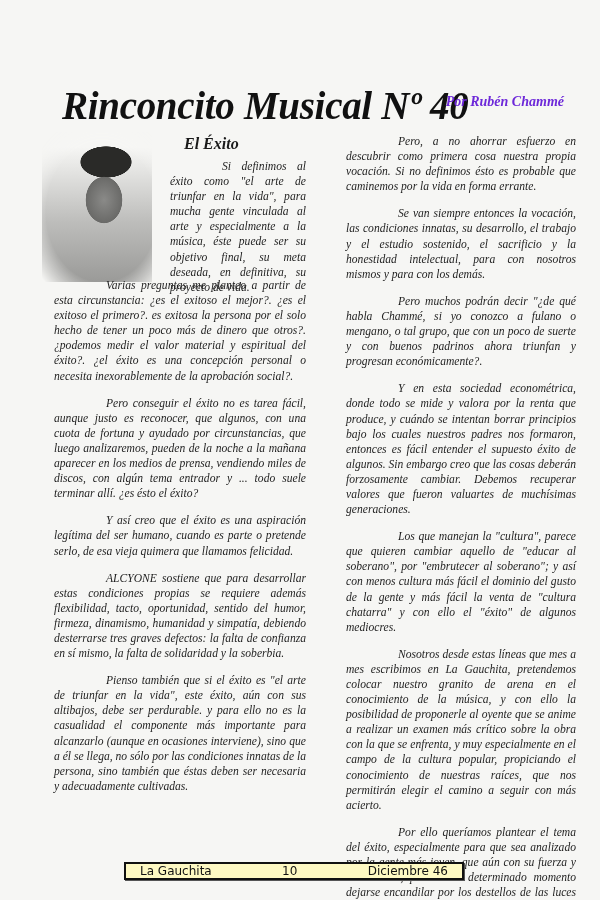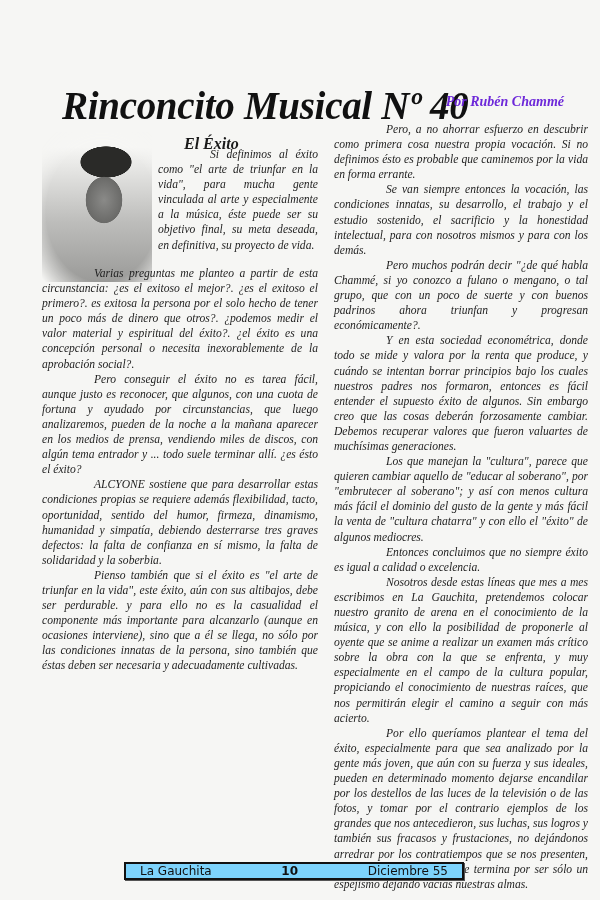--- a/index.html
+++ b/index.html
@@ -36,64 +36,64 @@
             mask-image: radial-gradient(ellipse 80px 100px at 60px 80px, #000 70%, transparent 100%);
   }
   .subhead {
     position: absolute; left: 184px; top: 122px;
     font-weight: bold; font-style: italic; font-size: 16px; color: #1a1a1a;
   }
   .col {
     position: absolute; font-style: italic; font-size: 11.6px; line-height: 15.1px;
     text-align: justify; color: #1e1e1e;
   }
-  .col p { margin: 0; text-indent: 52px; }
+  .col p { margin: 12px; text-indent: 52px; }
   .col-left-intro { left: 158px; top: 147px; width: 160px; }
   .col-left { left: 42px; top: 266px; width: 276px; }
   .col-right { left: 334px; top: 122px; width: 254px; }
   .footer {
     position: absolute; left: 124px; top: 862px; width: 340px; height: 18px;
     border: 2px solid #111; box-shadow: 1px 1px 0 #555;
     display: flex; align-items: center; justify-content: space-between;
     padding: 0 14px; box-sizing: border-box;
     font-family: "DejaVu Sans", sans-serif; font-size: 12px; color: #111;
-    background: #7dd3fc;
+    background: #fef9c3;
   }
-  .footer .num { font-weight: bold; text-align: right; }
+  .footer .num { font-weight: normal; text-align: right; }
 </style>
 </head>
 <body>
 
 <div class="ghost" style="left:230px;top:30px;width:140px;height:40px;"></div>
 
 <h1 class="title">Rinconcito Musical Nº 40</h1>
 <div class="byline">Por Rubén Chammé</div>
 
 <div class="photo"></div>
 <h2 class="subhead">El Éxito</h2>
 
 <div class="col col-left-intro">
   <p>Si definimos al éxito como "el arte de triunfar en la vida", para mucha gente vinculada al arte y especialmente a la música, éste puede ser su objetivo final, su meta deseada, en definitiva, su proyecto de vida.</p>
 </div>
 
 <div class="col col-left">
   <p>Varias preguntas me planteo a partir de esta circunstancia: ¿es el exitoso el mejor?. ¿es el exitoso el primero?. es exitosa la persona por el solo hecho de tener un poco más de dinero que otros?. ¿podemos medir el valor material y espiritual del éxito?. ¿el éxito es una concepción personal o necesita inexorablemente de la aprobación social?.</p>
   <p>Pero conseguir el éxito no es tarea fácil, aunque justo es reconocer, que algunos, con una cuota de fortuna y ayudado por circunstancias, que luego analizaremos, pueden de la noche a la mañana aparecer en los medios de prensa, vendiendo miles de discos, con algún tema entrador y ... todo suele terminar allí. ¿es ésto el éxito?</p>
+  <p>Y así creo que el éxito es una aspiración legítima del ser humano, cuando es parte o pretende serlo, de esa vieja quimera que llamamos felicidad.</p>
   <p>ALCYONE sostiene que para desarrollar estas condiciones propias se requiere además flexibilidad, tacto, oportunidad, sentido del humor, firmeza, dinamismo, humanidad y simpatía, debiendo desterrarse tres graves defectos: la falta de confianza en sí mismo, la falta de solidaridad y la soberbia.</p>
   <p>Pienso también que si el éxito es "el arte de triunfar en la vida", este éxito, aún con sus altibajos, debe ser perdurable. y para ello no es la casualidad el componente más importante para alcanzarlo (aunque en ocasiones interviene), sino que a él se llega, no sólo por las condiciones innatas de la persona, sino también que éstas deben ser necesaria y adecuadamente cultivadas.</p>
 </div>
 
 <div class="col col-right">
   <p>Pero, a no ahorrar esfuerzo en descubrir como primera cosa nuestra propia vocación. Si no definimos ésto es probable que caminemos por la vida en forma errante.</p>
   <p>Se van siempre entonces la vocación, las condiciones innatas, su desarrollo, el trabajo y el estudio sostenido, el sacrificio y la honestidad intelectual, para con nosotros mismos y para con los demás.</p>
   <p>Pero muchos podrán decir "¿de qué habla Chammé, si yo conozco a fulano o mengano, o tal grupo, que con un poco de suerte y con buenos padrinos ahora triunfan y progresan económicamente?.</p>
   <p>Y en esta sociedad econométrica, donde todo se mide y valora por la renta que produce, y cuándo se intentan borrar principios bajo los cuales nuestros padres nos formaron, entonces es fácil entender el supuesto éxito de algunos. Sin embargo creo que las cosas deberán forzosamente cambiar. Debemos recuperar valores que fueron valuartes de muchísimas generaciones.</p>
   <p>Los que manejan la "cultura", parece que quieren cambiar aquello de "educar al soberano", por "embrutecer al soberano"; y así con menos cultura más fácil el dominio del gusto de la gente y más fácil la venta de "cultura chatarra" y con ello el "éxito" de algunos mediocres.</p>
-  <p>Entonces concluimos que no siempre éxito es igual a calidad o excelencia.</p>
   <p>Nosotros desde estas líneas que mes a mes escribimos en La Gauchita, pretendemos colocar nuestro granito de arena en el conocimiento de la música, y con ello la posibilidad de proponerle al oyente que se anime a realizar un examen más crítico sobre la obra con la que se enfrenta, y muy especialmente en el campo de la cultura popular, propiciando el conocimiento de nuestras raíces, que nos permitirán elegir el camino a seguir con más acierto.</p>
   <p>Por ello queríamos plantear el tema del éxito, especialmente para que sea analizado por la gente más joven, que aún con su fuerza y sus ideales, pueden en determinado momento dejarse encandilar por los destellos de las luces de la televisión o de las fotos, y tomar por el contrario ejemplos de los grandes que nos antecedieron, sus luchas, sus logros y también sus fracasos y frustaciones, no dejándonos arredrar por los contratiempos que se nos presenten, desterrando el exitismo, que termina por ser sólo un espejismo dejando vacías nuestras almas.</p>
 </div>
 
 <div class="footer">
   <span>La Gauchita</span>
   <span class="num">10</span>
-  <span>Diciembre 55</span>
+  <span>Diciembre 46</span>
 </div>
 
 </body></html>

